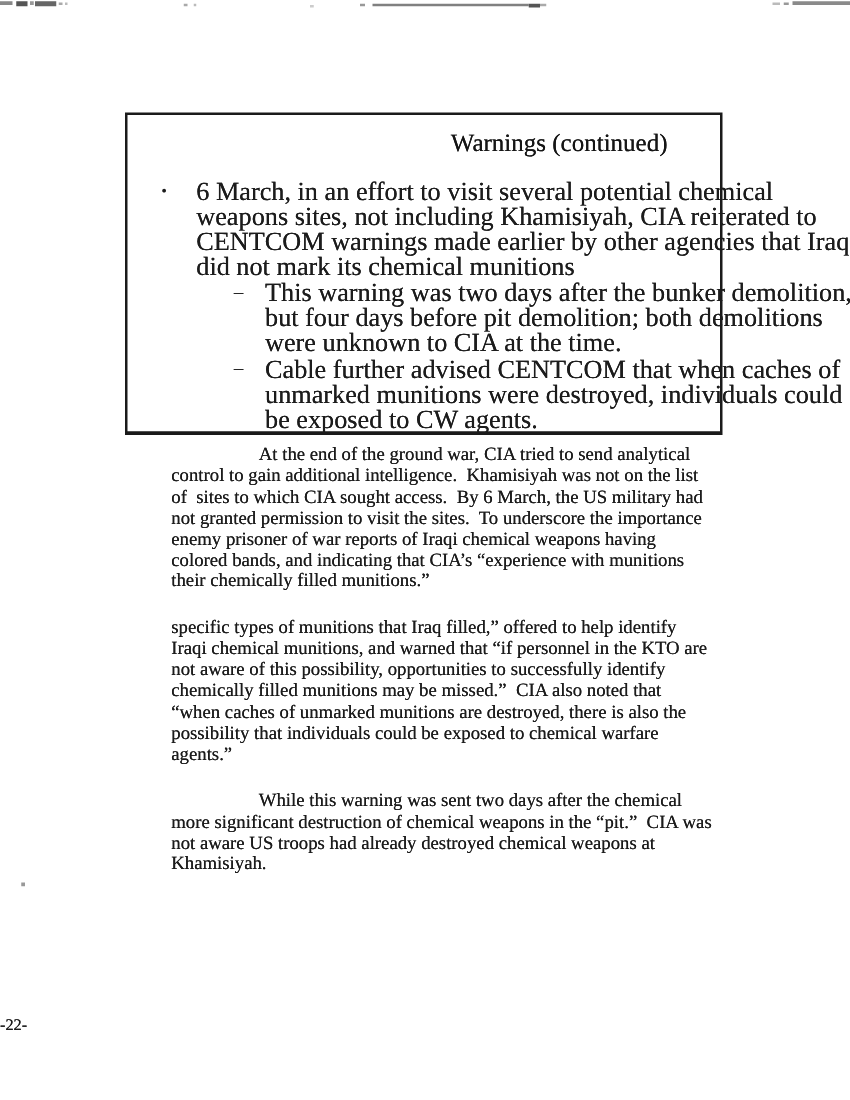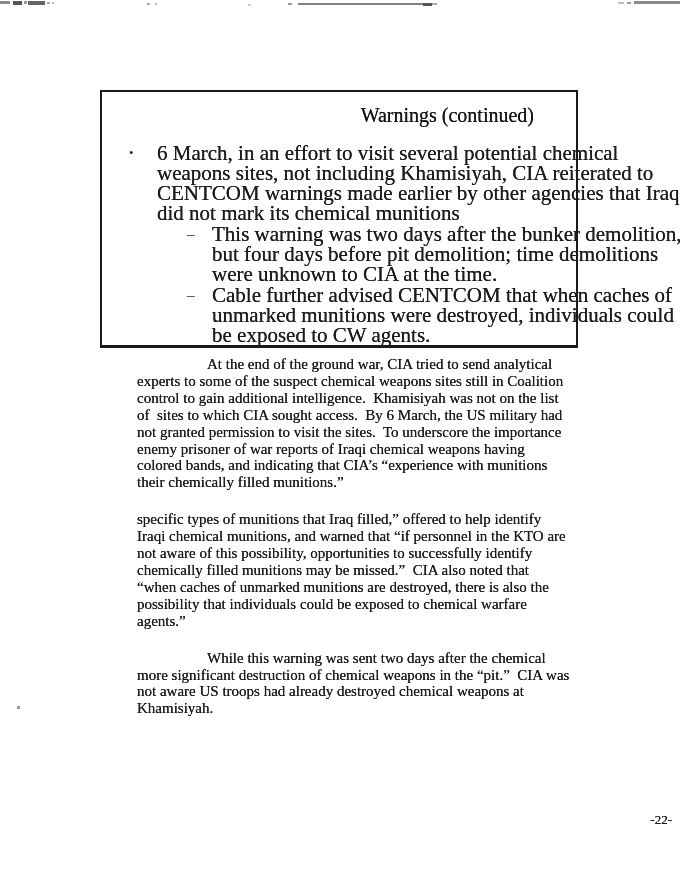--- a/index.html
+++ b/index.html
@@ -78,21 +78,21 @@
     text-shadow: 0 0 0.35px #1c1c1c;
   }
   .para .line.indent { padding-left: 70px; }
 
   .page-number {
     position: absolute;
     left: 0; top: 812px;
     width: 680px;
     padding-right: 8px;
     box-sizing: border-box;
-    text-align: right;
+    text-align: left;
     font-size: 13px;
     color: #1c1c1c;
     text-shadow: 0 0 0.35px #1c1c1c;
   }
 </style>
 </head>
 <body>
 
 <div class="page">
 
@@ -125,40 +125,39 @@
         <div class="bline">weapons sites, not including Khamisiyah, CIA reiterated to</div>
         <div class="bline">CENTCOM warnings made earlier by other agencies that Iraq</div>
         <div class="bline">did not mark its chemical munitions</div>
       </div>
     </div>
 
     <div class="sub-bullet">
       <div class="sub-marker">–</div>
       <div class="box-lines">
         <div class="bline">This warning was two days after the bunker demolition,</div>
-        <div class="bline">but four days before pit demolition; time demolitions</div>
+        <div class="bline">but four days before pit demolition; both demolitions</div>
         <div class="bline">were unknown to CIA at the time.</div>
       </div>
     </div>
 
     <div class="sub-bullet">
       <div class="sub-marker">–</div>
       <div class="box-lines">
         <div class="bline">Cable further advised CENTCOM that when caches of</div>
         <div class="bline">unmarked munitions were destroyed, individuals could</div>
         <div class="bline">be exposed to CW agents.</div>
       </div>
     </div>
   </div>
 
   <div class="bodytext">
 
     <div class="para">
       <div class="line indent">At the end of the ground war, CIA tried to send analytical</div>
-      <div class="line">experts to some of the suspect chemical weapons sites still in Coalition</div>
       <div class="line">control to gain additional intelligence.  Khamisiyah was not on the list</div>
       <div class="line">of  sites to which CIA sought access.  By 6 March, the US military had</div>
       <div class="line">not granted permission to visit the sites.  To underscore the importance</div>
       <div class="line">enemy prisoner of war reports of Iraqi chemical weapons having</div>
       <div class="line">colored bands, and indicating that CIA’s “experience with munitions</div>
       <div class="line">their chemically filled munitions.”</div>
     </div>
 
     <div class="para">
       <div class="line">specific types of munitions that Iraq filled,” offered to help identify</div>

